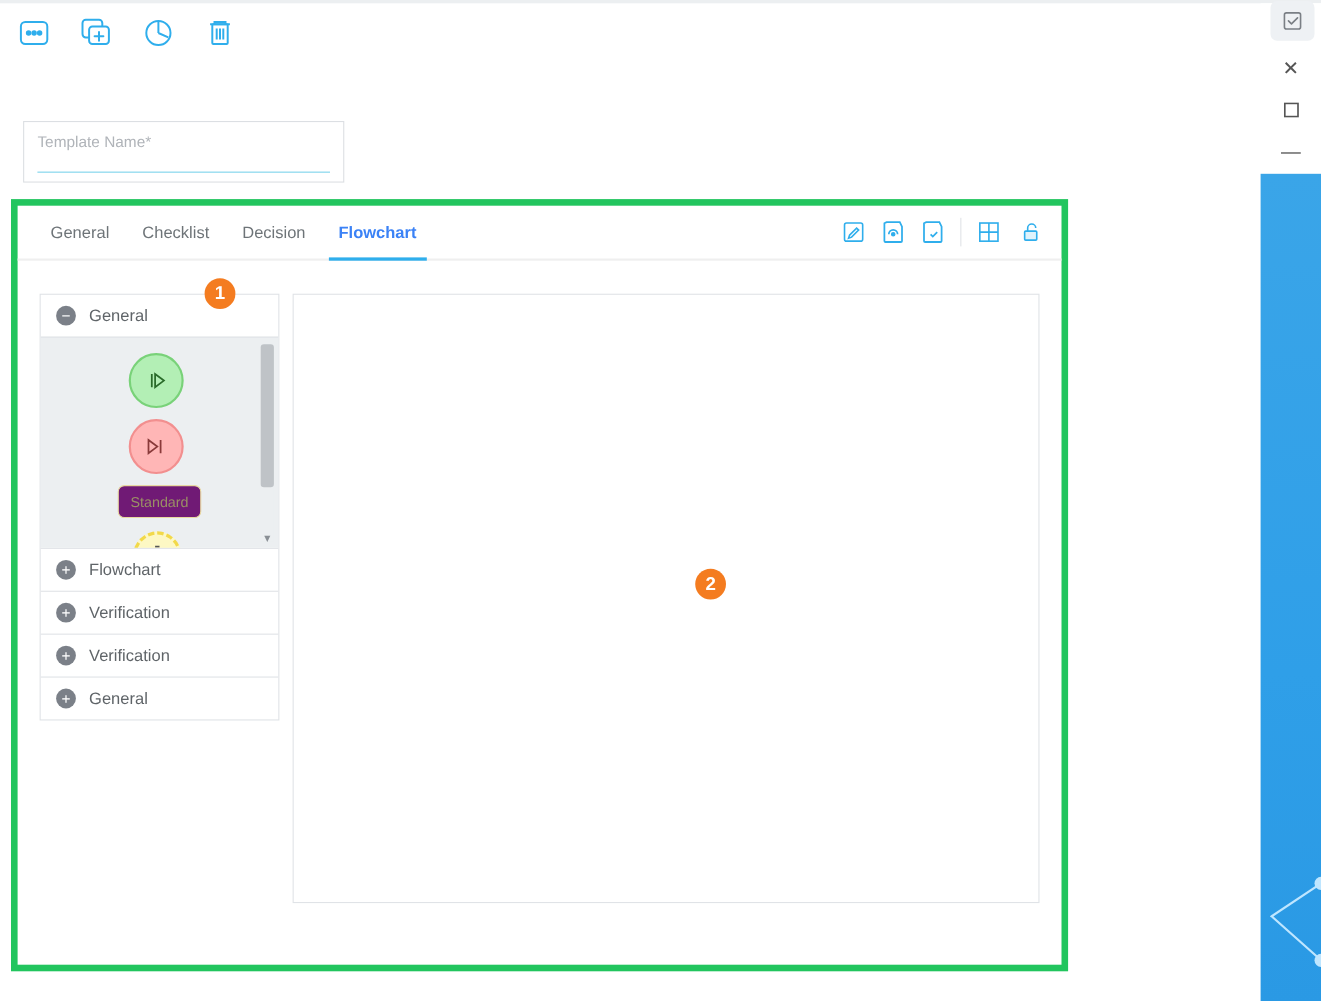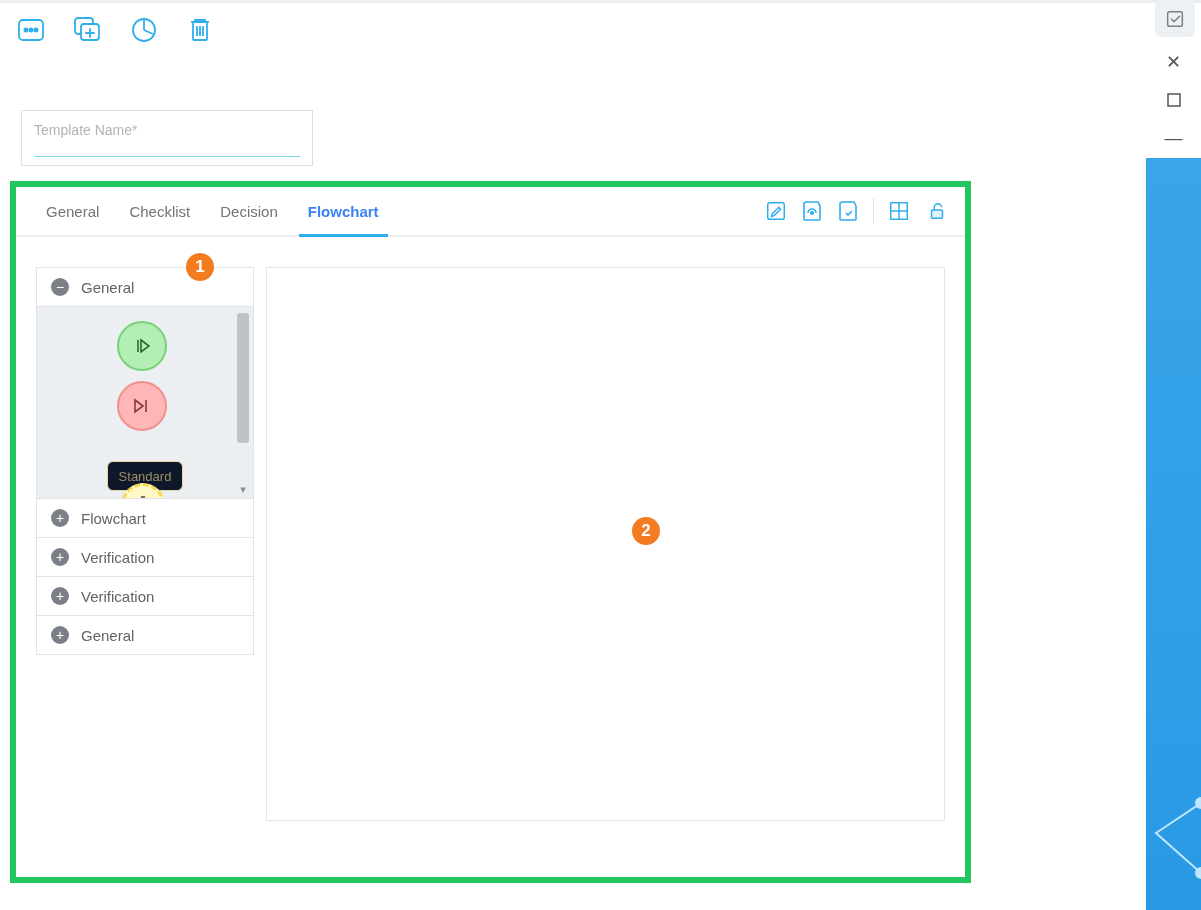--- a/index.html
+++ b/index.html
@@ -227,23 +227,23 @@
     background:#b3efb5; border-color:#79d279;
   }
   .pi-end {
     position:absolute; top:74px; left:80px;
     background:#ffb6b6; border-color:#f28f8f;
   }
   .pi-standard {
     position:absolute; top:134px; left:70px;
     width:76px; height:30px;
     border-radius:6px;
-    background:#0f172a; border:1px solid #e8d8a0;
-    display:flex; align-items:center; justify-content:center;
-    font-size:13px; color:#9a8f65;margin-top:20px;
+    background:#701a75; border:1px solid #e8d8a0;
+    display:flex; align-items:center; justify-content:center;
+    font-size:13px; color:#9a8f65;
   }
   .pi-timer {
     position:absolute; top:176px; left:84px;
     width:44px; height:44px; border-radius:50%;
     border:3px dashed #f2d94a;
     background:#fdf8c4;
     display:flex; align-items:center; justify-content:center;
   }
   .pi-timer svg { width:24px; height:24px; }
 

